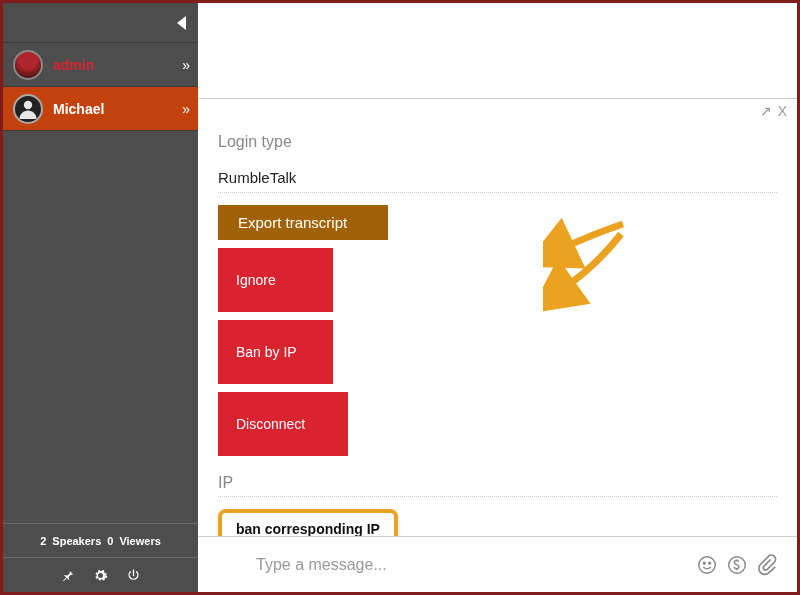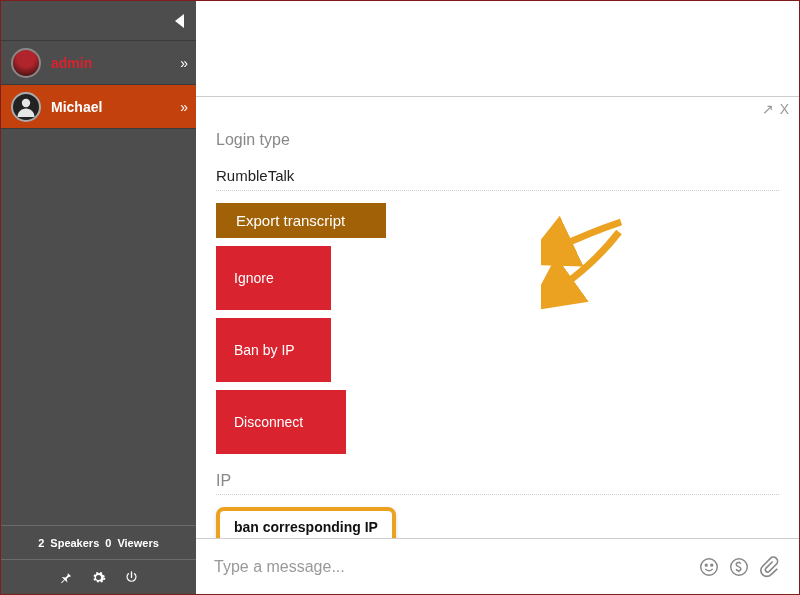--- a/index.html
+++ b/index.html
@@ -1,18 +1,18 @@
 <!DOCTYPE html>
 <html><head>
 <meta charset="utf-8">
 <style>
   * { box-sizing: border-box; margin: 0; padding: 0; font-family: Arial, Helvetica, sans-serif; }
   html, body { width: 800px; height: 595px; overflow: hidden; }
   .app {
-    width: 800px; height: 595px; border: 1px solid #7f1d1d; display: flex; background: #fff;
+    width: 800px; height: 595px; border: 3px solid #7f1d1d; display: flex; background: #fff;
   }
   
   .sidebar { width: 195px; height: 100%; background: #4d4d4d; display: flex; flex-direction: column; }
   .sidebar-top {
     height: 40px; display: flex; align-items: center; justify-content: flex-end;
     padding-right: 12px; border-bottom: 1px solid #3a3a3a;
   }
   .triangle-left {
     width: 0; height: 0; border-top: 7px solid transparent; border-bottom: 7px solid transparent;
     border-right: 9px solid #fff;
@@ -72,21 +72,21 @@
   .annotation-box {
     display: inline-block; border: 4px solid #eba221; border-radius: 8px;
     padding: 8px 14px; font-size: 14px; font-weight: bold; color: #111; background: #fff;
     box-shadow: 0 2px 4px rgba(0,0,0,0.15);
   }
   .arrows { position: absolute; left: 345px; top: 100px; pointer-events: none; }
   .message-bar {
     height: 55px; display: flex; align-items: center; padding: 0 18px; gap: 6px;
   }
   .message-input {
-    flex: 1; border: none; outline: none; font-size: 16px; color: #444; background: transparent;
+    flex: 1; border: none; outline: none; font-size: 16px; color: #444; background: transparent; margin-left: 40px;
   }
   .message-input::placeholder { color: #999; }
   .msg-icon { width: 24px; height: 24px; color: #888; display:flex; align-items:center; justify-content:center; cursor:pointer;}
   .msg-icon svg { width: 22px; height: 22px; stroke: #888; fill: none; stroke-width: 1.6; }
   .msg-icon.clip svg { fill:#888; stroke:none;}
 </style>
 </head>
 <body>
 
 <div class="app">

